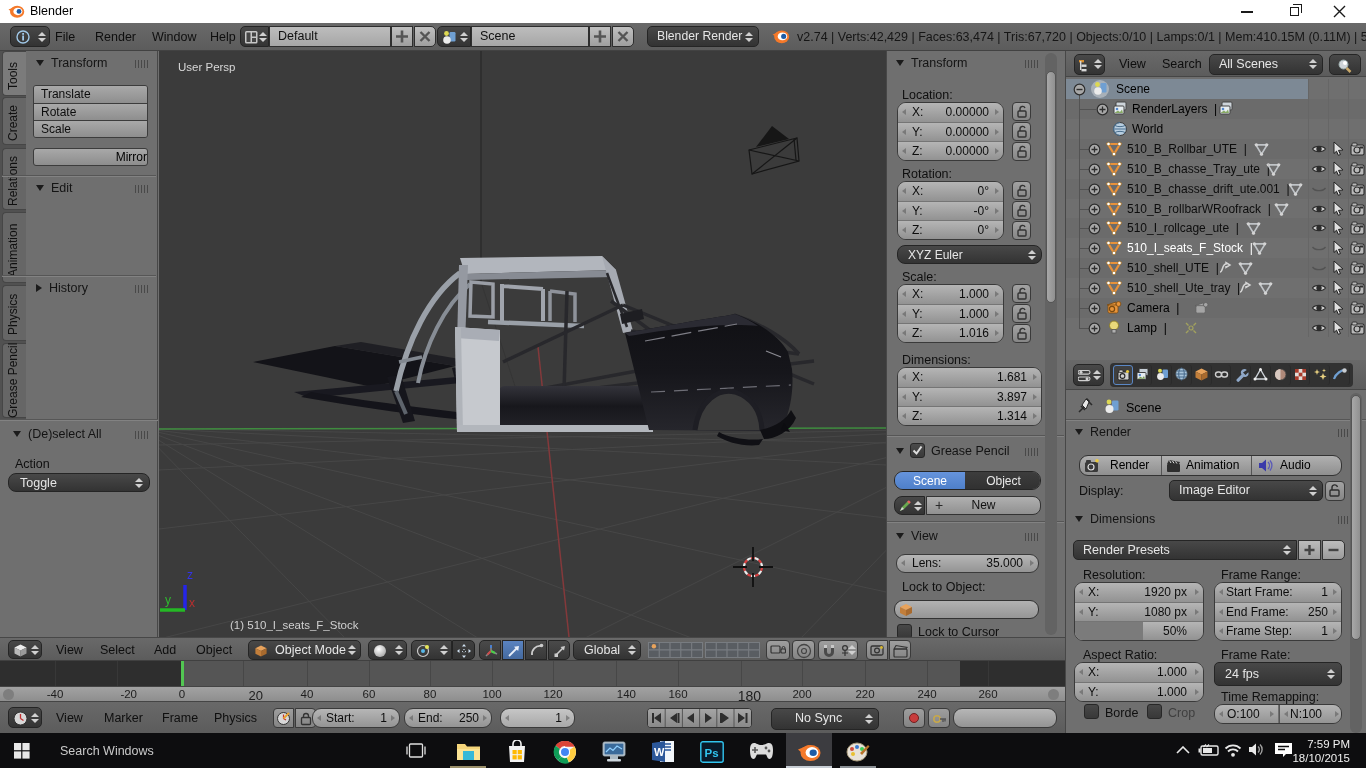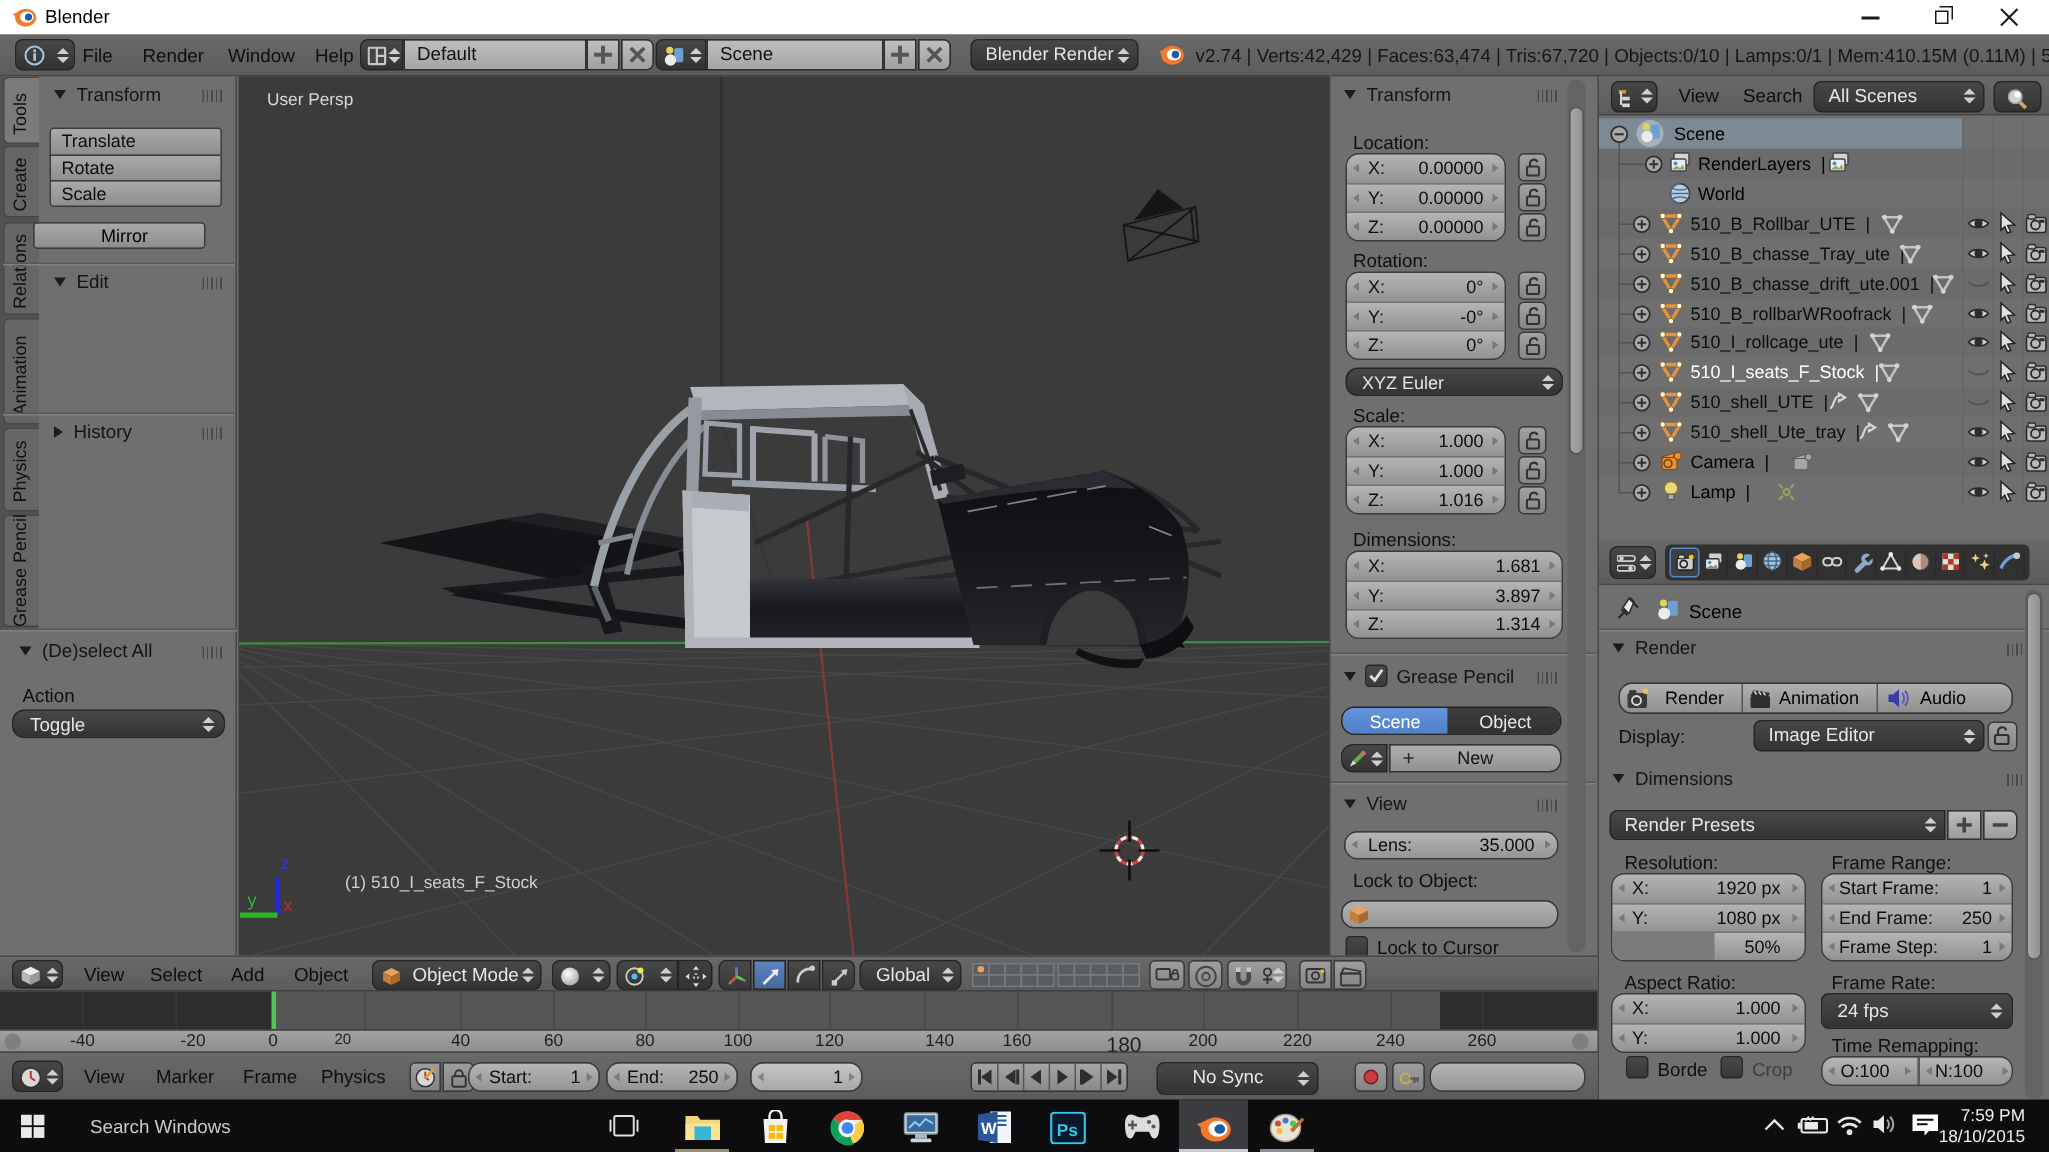--- a/index.html
+++ b/index.html
@@ -125,21 +125,21 @@
   <div class="abs" style="left:6px;top:284px;transform:rotate(-90deg);transform-origin:0 0">Physics</div>
   <div class="abs" style="left:6px;top:367px;transform:rotate(-90deg);transform-origin:0 0">Grease Pencil</div>
  </div>
  <div class="ph" style="left:36px;top:5px"><span class="tri"></span>Transform</div>
  <div class="dots" style="right:9px;top:9px"></div>
  <div class="abs" style="left:33px;top:34px;width:115px;border:1px solid #3c3c3c;border-radius:3px;overflow:hidden">
   <div class="frow" style="height:17px;line-height:16px;background:linear-gradient(180deg,#a9a9a9,#8e8e8e);padding-left:7px;border-top:none">Translate</div>
   <div class="frow" style="height:17px;line-height:16px;background:linear-gradient(180deg,#a9a9a9,#8e8e8e);padding-left:7px;border-top:1px solid #3c3c3c">Rotate</div>
   <div class="frow" style="height:17px;line-height:16px;background:linear-gradient(180deg,#a9a9a9,#8e8e8e);padding-left:7px;border-top:1px solid #3c3c3c">Scale</div>
  </div>
- <div class="btn abs" style="left:22px;top:97px;width:115px;height:18px;line-height:16px;text-align:center;padding-left:7px">Mirror</div>
+ <div class="btn abs" style="left:33px;top:97px;width:115px;height:18px;line-height:16px;text-align:right;padding-left:7px">Mirror</div>
  <div class="sep" style="left:2px;top:124px;width:154px"></div>
  <div class="ph" style="left:36px;top:130px"><span class="tri"></span>Edit</div>
  <div class="dots" style="right:9px;top:134px"></div>
  <div class="sep" style="left:2px;top:224px;width:154px"></div>
  <div class="ph" style="left:36px;top:230px"><span class="trir"></span>History</div>
  <div class="dots" style="right:9px;top:234px"></div>
  <div class="sep" style="left:0px;top:368px;width:158px"></div>
  <div class="ph" style="left:13px;top:376px"><span class="tri"></span>(De)select All</div>
  <div class="dots" style="right:9px;top:380px"></div>
  <div class="lbl" style="left:15px;top:406px">Action</div>
@@ -264,21 +264,21 @@
 
  <g font-family="Liberation Sans,sans-serif" font-size="12">
   <line x1="26" y1="534" x2="26" y2="559" stroke="#2525e8" stroke-width="3.5"></line>
   <line x1="1" y1="559" x2="26" y2="559" stroke="#25b825" stroke-width="3.5"></line>
   <text x="28" y="528" fill="#3333e8">z</text>
   <text x="6" y="553" fill="#2fb82f">y</text>
   <text x="30" y="556" fill="#b82f2f">x</text>
  </g>
 </svg>
  <div class="abs" style="left:19px;top:10px;font-size:11.5px;color:#d8d8d8">User Persp</div>
- <div class="abs" style="left:71px;top:532px;font-size:11.5px;color:#d0d0d0">(1) 510_I_seats_F_Stock</div>
+ <div class="abs" style="left:71px;top:568px;font-size:11.5px;color:#d0d0d0">(1) 510_I_seats_F_Stock</div>
 </div>
 
 <div class="abs" style="left:886px;top:51px;width:178px;height:586px;background:#6f6f6f;border-left:1px solid #474747;overflow:hidden">
  <div class="ph" style="left:9px;top:5px"><span class="tri"></span>Transform</div>
  <div class="dots" style="left:138px;top:9px"></div>
  <div class="lbl" style="left:15px;top:37px">Location:</div>
  <div class="fgrp" style="left:10px;top:51px;width:107px">
   <div class="frow"><span class="la"></span><span style="margin-left:14px">X:</span><span style="position:absolute;right:14px">0.00000</span><span class="ra"></span></div>
   <div class="frow"><span class="la"></span><span style="margin-left:14px">Y:</span><span style="position:absolute;right:14px">0.00000</span><span class="ra"></span></div>
   <div class="frow"><span class="la"></span><span style="margin-left:14px">Z:</span><span style="position:absolute;right:14px">0.00000</span><span class="ra"></span></div>
@@ -1134,21 +1134,21 @@
     <div class="abs" style="left:865px;top:0;width:1px;height:25px;background:#474747"></div>
     <div class="abs" style="left:927px;top:0;width:1px;height:25px;background:#474747"></div>
     <div class="abs" style="left:988px;top:0;width:1px;height:25px;background:#383838"></div>
  <div class="abs" style="left:181px;top:0;width:3px;height:25px;background:#52c652"></div>
  <div class="abs" style="left:0;top:25px;width:1065px;height:15px;background:linear-gradient(180deg,#a2a2a2,#8e8e8e);border-top:1px solid #444">
   <div class="abs" style="left:3px;top:2px;width:11px;height:11px;border-radius:50%;background:#7e7e7e"></div>
   <div class="abs" style="left:1048px;top:2px;width:11px;height:11px;border-radius:50%;background:#7e7e7e"></div>
   <div class="abs" style="left:35px;top:1px;width:40px;text-align:center;font-size:11.5px;color:#1e1e1e">-40</div>
       <div class="abs" style="left:97px;top:1px;width:40px;text-align:right;font-size:11.5px;color:#1e1e1e">-20</div>
       <div class="abs" style="left:162px;top:1px;width:40px;text-align:center;font-size:11.5px;color:#1e1e1e">0</div>
-      <div class="abs" style="left:223px;top:1px;width:40px;text-align:left;font-size:10px;color:#1e1e1e">20</div>
+      <div class="abs" style="left:223px;top:1px;width:40px;text-align:right;font-size:13px;color:#1e1e1e">20</div>
       <div class="abs" style="left:287px;top:1px;width:40px;text-align:center;font-size:11.5px;color:#1e1e1e">40</div>
       <div class="abs" style="left:349px;top:1px;width:40px;text-align:center;font-size:11.5px;color:#1e1e1e">60</div>
       <div class="abs" style="left:410px;top:1px;width:40px;text-align:center;font-size:11.5px;color:#1e1e1e">80</div>
       <div class="abs" style="left:472px;top:1px;width:40px;text-align:center;font-size:11.5px;color:#1e1e1e">100</div>
       <div class="abs" style="left:533px;top:1px;width:40px;text-align:center;font-size:11.5px;color:#1e1e1e">120</div>
       <div class="abs" style="left:596px;top:1px;width:40px;text-align:right;font-size:11.5px;color:#1e1e1e">140</div>
       <div class="abs" style="left:658px;top:1px;width:40px;text-align:center;font-size:11.5px;color:#1e1e1e">160</div>
       <div class="abs" style="left:721px;top:1px;width:40px;text-align:right;font-size:14px;color:#1e1e1e">180</div>
       <div class="abs" style="left:782px;top:1px;width:40px;text-align:center;font-size:11.5px;color:#1e1e1e">200</div>
       <div class="abs" style="left:845px;top:1px;width:40px;text-align:center;font-size:11.5px;color:#1e1e1e">220</div>

